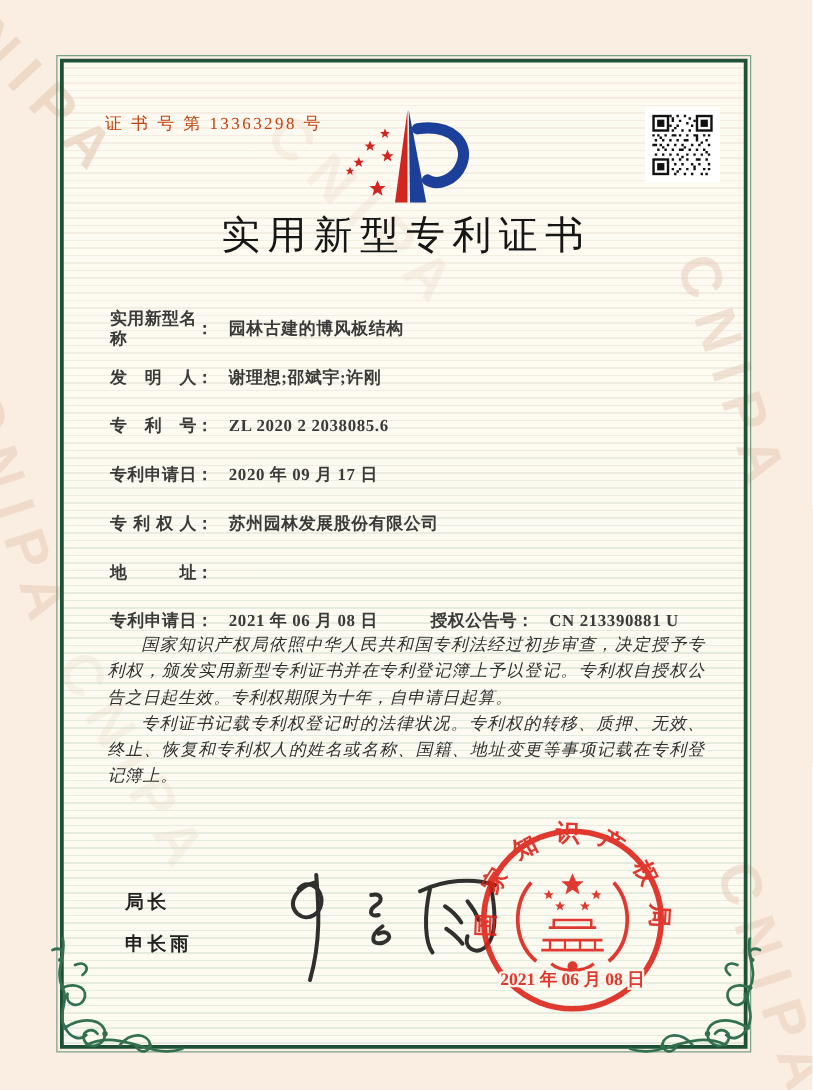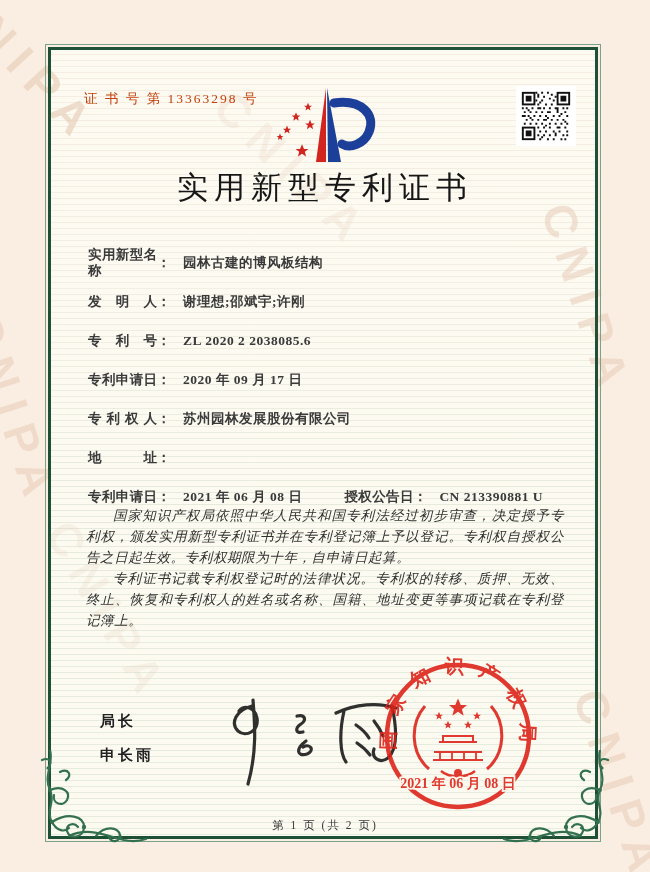--- a/index.html
+++ b/index.html
@@ -190,21 +190,21 @@
           <span class="f-value">苏州园林发展股份有限公司</span>
       </div>
       <div class="frow">
         <span class="f-label">地址</span>
           <span class="f-colon">：</span>
       </div>
       <div class="frow">
         <span class="f-label">专利申请日</span>
           <span class="f-colon">：</span>
           <span class="f-value">2021 年 06 月 08 日</span>
-        <span class="f-label2">授权公告日</span>
+        <span class="f-label2">授权公告号</span>
           <span class="f-colon">：</span>
           <span class="f-value">CN 213390881 U</span>
       </div>
     </div>
 
     <div class="body-text">
       <p>国家知识产权局依照中华人民共和国专利法经过初步审查，决定授予专利权，颁发实用新型专利证书并在专利登记簿上予以登记。专利权自授权公告之日起生效。专利权期限为十年，自申请日起算。</p>
       <p>专利证书记载专利权登记时的法律状况。专利权的转移、质押、无效、终止、恢复和专利权人的姓名或名称、国籍、地址变更等事项记载在专利登记簿上。</p>
     </div>
 
@@ -253,15 +253,14 @@
           <path d="M 66,90 L 66,84 L 96,84 L 96,90" stroke-width="2"></path>
           <path d="M 57,100 L 105,100" stroke-width="2.2"></path>
           <path d="M 56,108 L 106,108" stroke-width="2.2"></path>
           <path d="M 63,100 L 63,108 M 75,100 L 75,108 M 87,100 L 87,108 M 99,100 L 99,108" stroke-width="1.8"></path>
           <path d="M 64,119 C 72,126 90,126 98,119" stroke-width="2.4"></path>
         </g>
         <text x="81" y="136" text-anchor="middle" font-family="Liberation Serif, DejaVu Serif, serif" font-size="14" font-weight="bold" fill="#dd2218" stroke="#fcf7ec" stroke-width="3.5" style="paint-order:stroke">2021 年 06 月 08 日</text>
       </g>
     </svg>
 
-    <div class="footer">第 1 页 (共 2 页)</div>
   </div>
 </div>
 
 </body></html>

